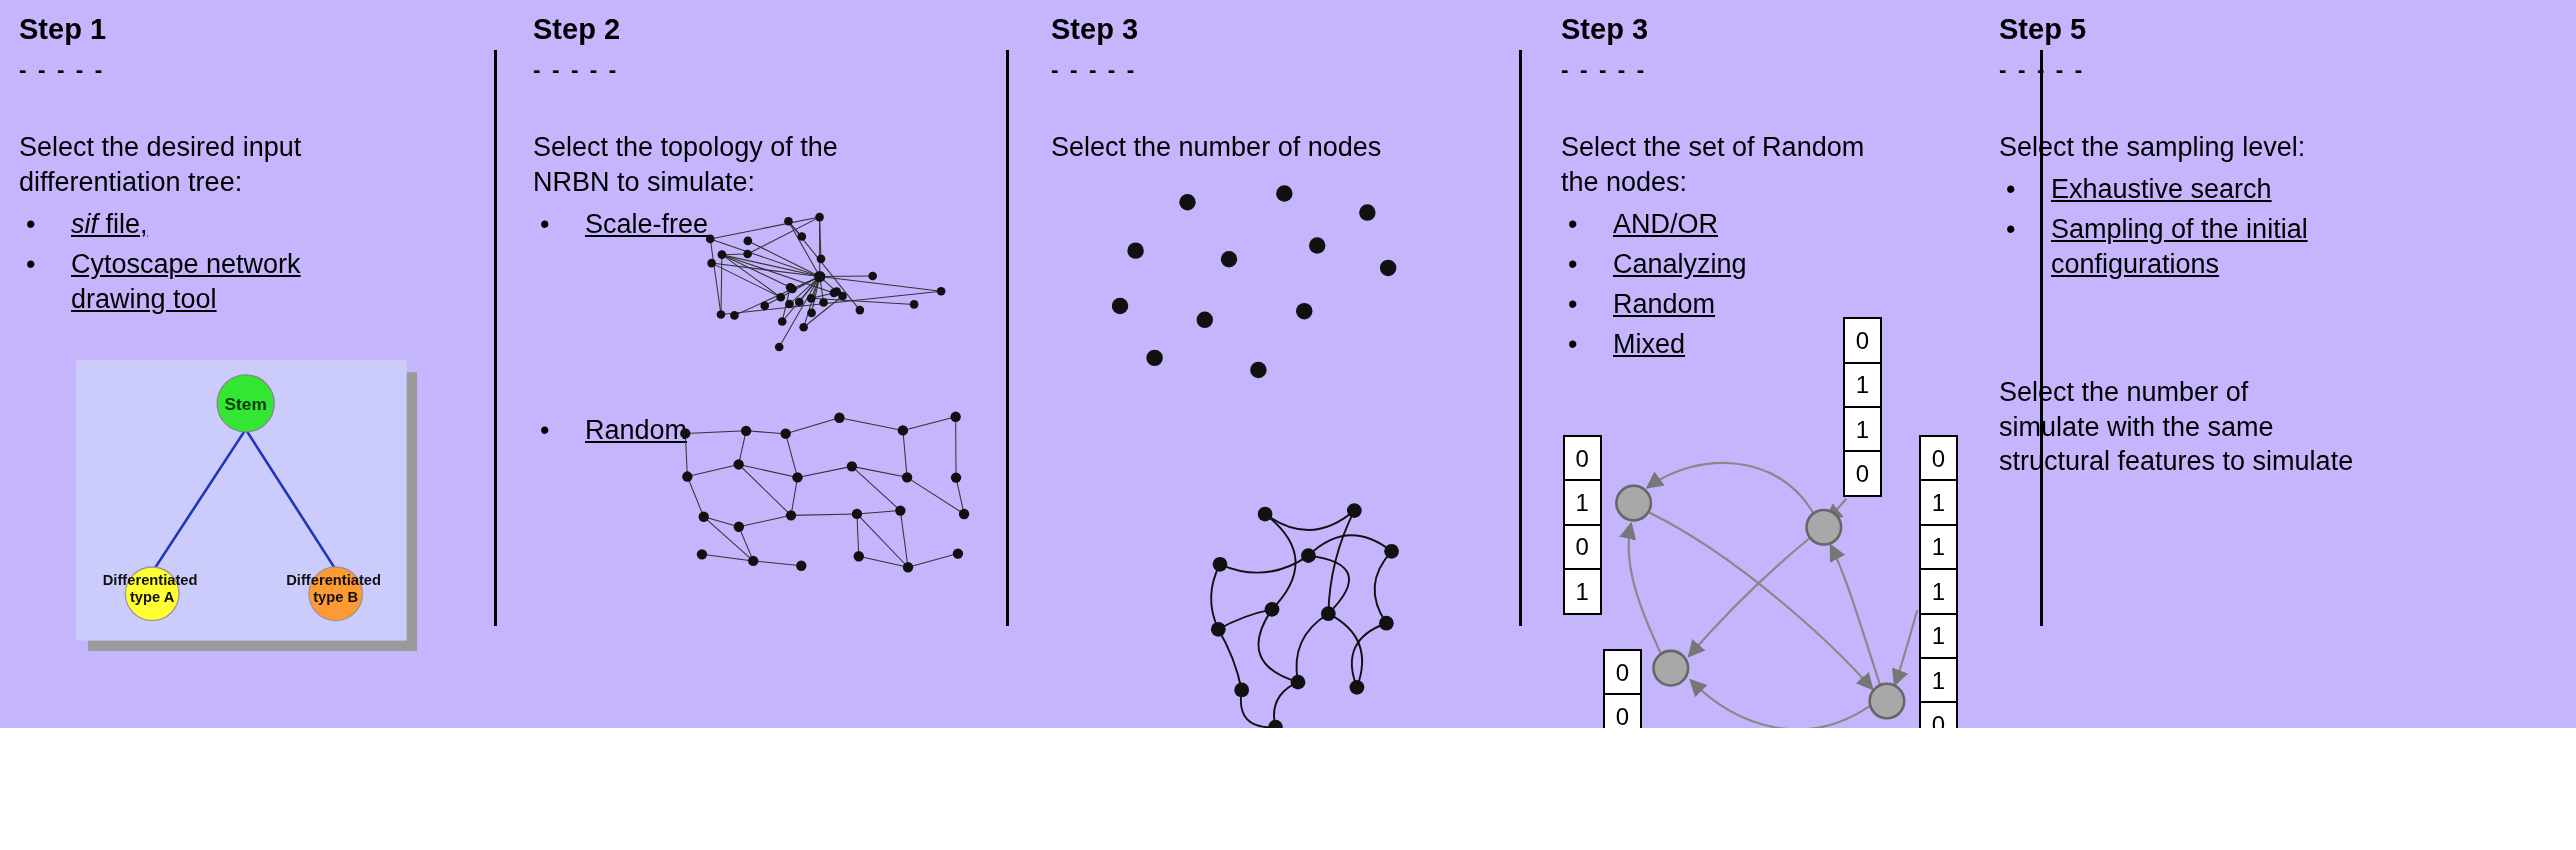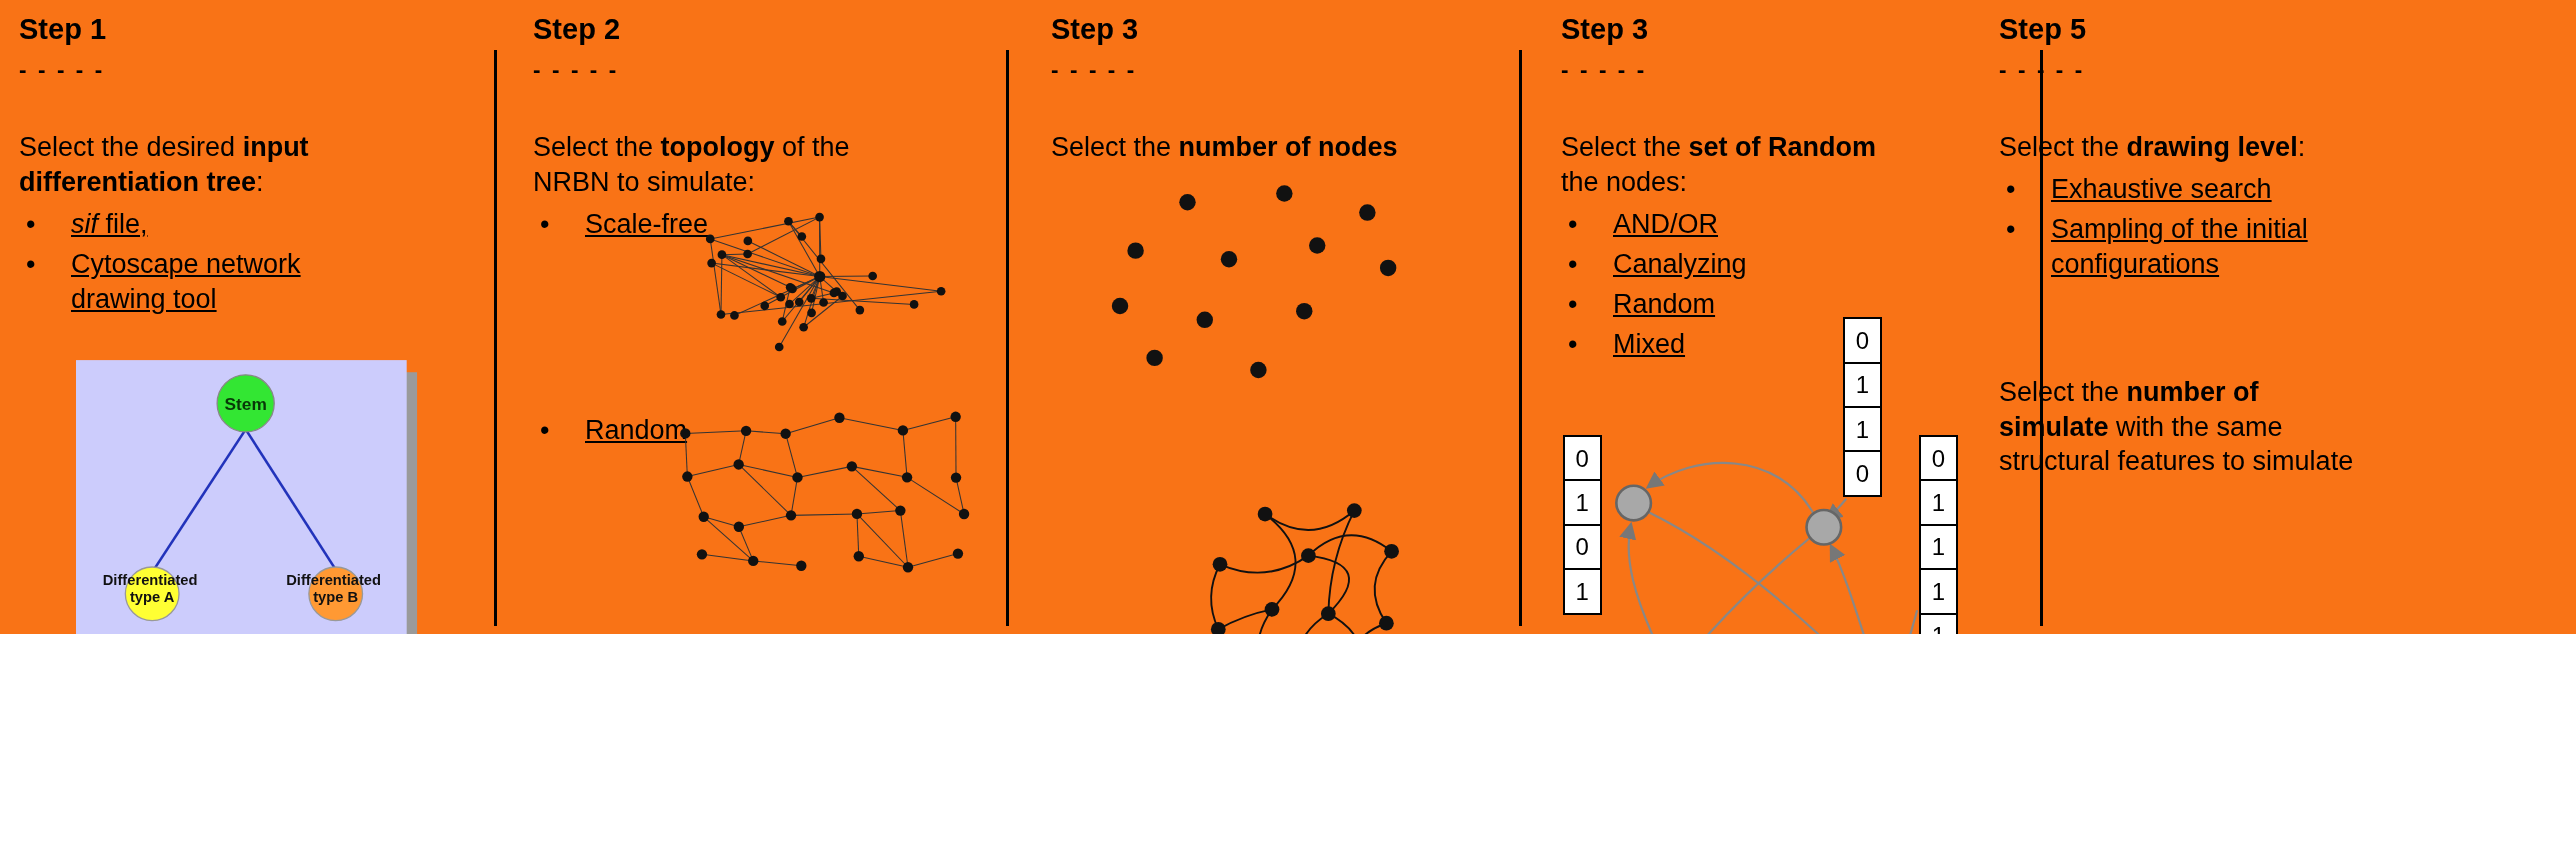--- a/index.html
+++ b/index.html
@@ -1,34 +1,34 @@
 <!DOCTYPE html>
 <html style="font-size:14px"><head>
 <meta charset="utf-8">
 <style>
   html,body{margin:0;padding:0;background:#ffffff;}
   body{font-family:"Liberation Sans","DejaVu Sans",sans-serif;color:#000;}
-  .canvas{position:relative;width:2576px;height:634px;background:#f97316;overflow:hidden;}
+  .canvas{position:relative;width:2576px;height:728px;background:#c4b5fd;overflow:hidden;}
   .divider{position:absolute;top:50px;width:2.6px;height:576px;background:#000;}
   .col{position:absolute;top:12px;}
   .title{font-size:29px;font-weight:700;margin:0;line-height:1.2;}
   .dashes{font-size:22.5px;font-weight:700;margin-top:10.4px;letter-spacing:2.6px;}
   .para{font-size:27px;line-height:1.29;margin:0;}
   .para.first{margin-top:47px;}
   .para .line{display:block;}
   .bullets{margin-top:7px;}
   .bullet{display:flex;font-size:27px;line-height:1.29;margin-top:5.2px;}
   .bdot{width:45px;padding-left:7px;flex:0 0 45px;}
   .btext{display:block;text-decoration:underline;}
   .abs{position:absolute;}
   .ttable{position:absolute;display:flex;flex-direction:column;}
   .tcell{width:35px;height:43px;border:2.6px solid #000;margin-top:-2.6px;background:#fff;
          display:flex;align-items:center;justify-content:center;font-size:24px;}
   .tcell:first-child{margin-top:0;}
-  b{font-weight:700;}
+  b{font-weight:400;}
   i{font-style:italic;}
   svg text{font-family:"Liberation Sans","DejaVu Sans",sans-serif;}
 </style>
 </head>
 <body>
 
 <div class="canvas">
 
   <div class="divider" style="left:494px"></div>
   <div class="divider" style="left:1006px"></div>
@@ -360,21 +360,21 @@
       <div class="tcell">1</div>
       <div class="tcell">0</div>
       <div class="tcell">1</div>
     </div>
   </div>
 
   <section class="col" style="left:1999px;width:485px">
     <h2 class="title">Step 5</h2>
     <div class="dashes">- - - - -</div>
     <p class="para first">
-      <span>Select the </span><b>drawing level</b><span>:</span>
+      <span>Select the </span><b>sampling level</b><span>:</span>
     </p>
     <div class="bullets">
       <div class="bullet">
         <span class="bdot">•</span>
         <span class="btext">Exhaustive search</span>
       </div>
       <div class="bullet">
         <span class="bdot">•</span>
         <span class="btext" style="max-width:346px">Sampling of the initial configurations</span>
       </div>

